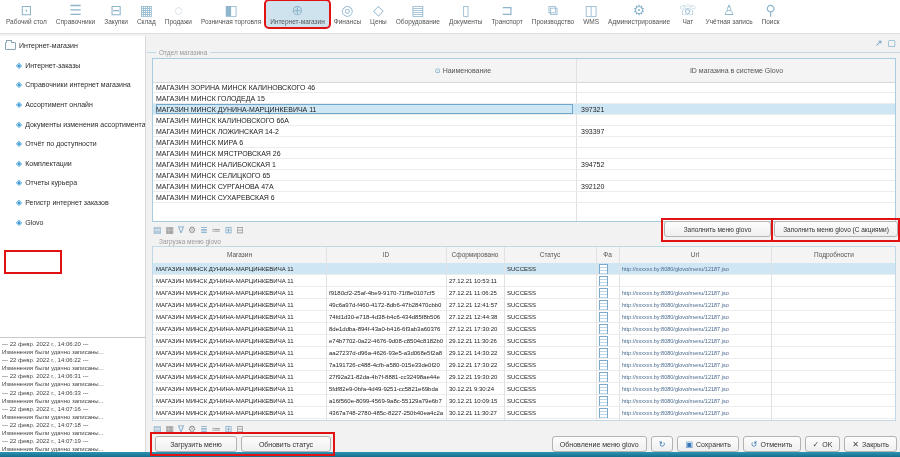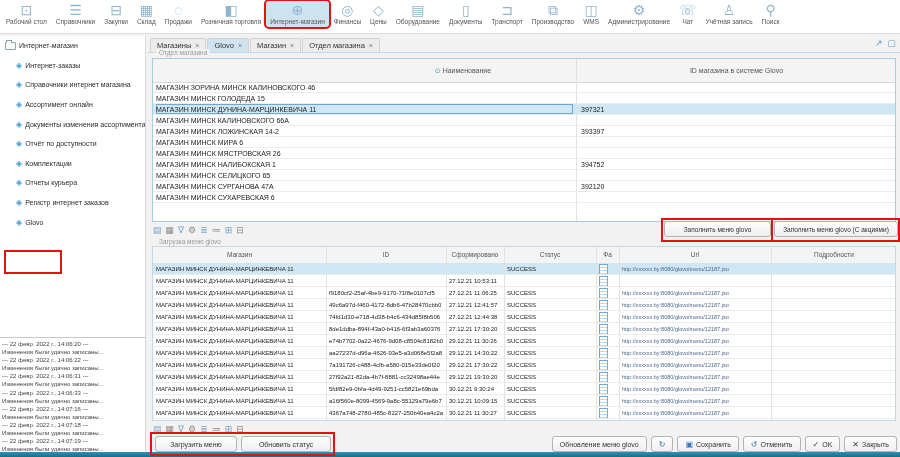--- a/index.html
+++ b/index.html
@@ -175,26 +175,20 @@
       <div class="log-line">Изменения были удачно записаны...</div>
       <div class="log-line">--- 22 февр. 2022 г., 14:07:16 ---</div>
       <div class="log-line">Изменения были удачно записаны...</div>
       <div class="log-line">--- 22 февр. 2022 г., 14:07:18 ---</div>
       <div class="log-line">Изменения были удачно записаны...</div>
       <div class="log-line">--- 22 февр. 2022 г., 14:07:19 ---</div>
       <div class="log-line">Изменения были удачно записаны...</div>
     </div>
 
   <div class="main">
-    <div class="tabs" id="tabs">
-        <div class="tab">Магазины<span class="x">×</span></div>
-        <div class="tab active">Glovo<span class="x">×</span></div>
-        <div class="tab">Магазин<span class="x">×</span></div>
-        <div class="tab">Отдел магазина<span class="x">×</span></div>
-      </div>
     <div class="tabs-line"></div>
     <div class="winicons">
       <span>↗</span>
       <span>▢</span>
     </div>
 
     <div class="group-label" style="left:9px;top:13px;">Отдел магазина</div>
 
     <div class="grid t1" id="shopGrid" style="left:5px;top:22px;width:744px;height:164px;">
       <div class="grid-header" style="height:23px;">

